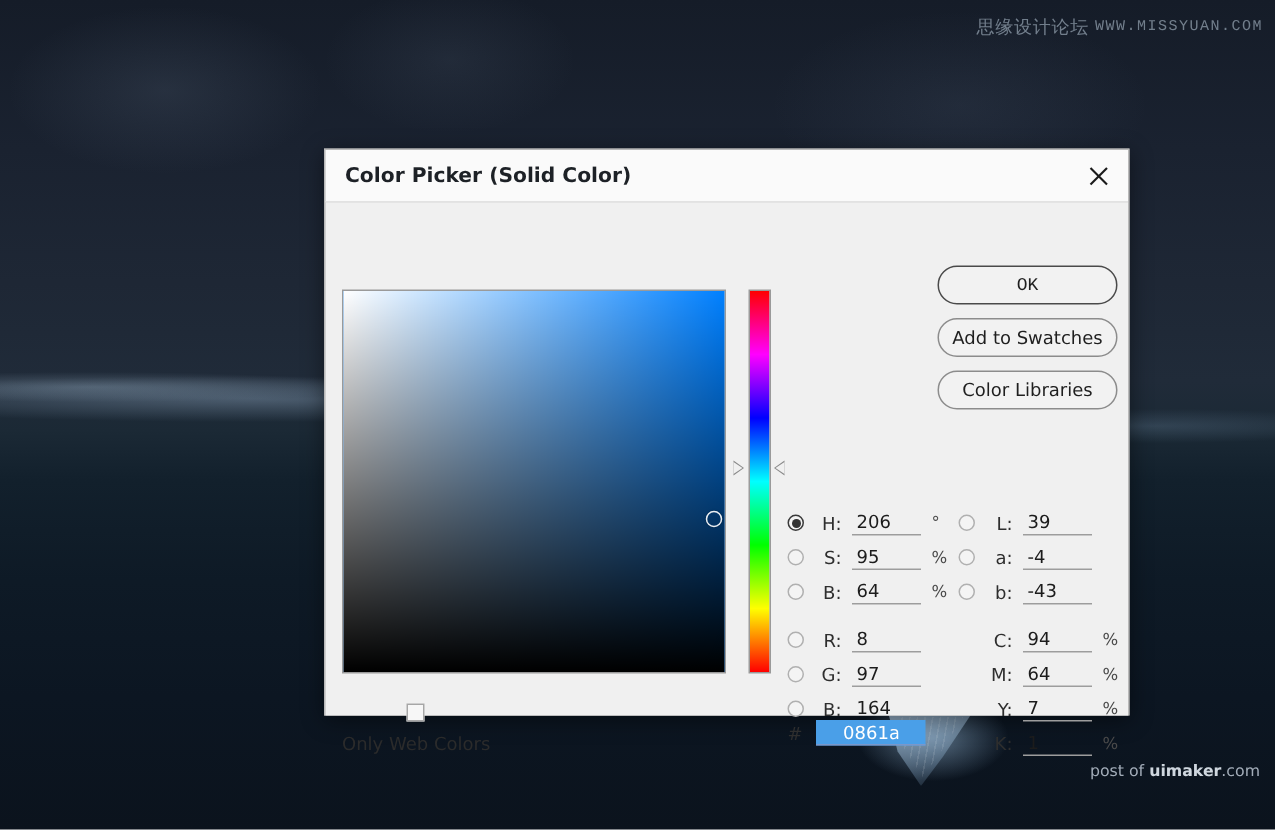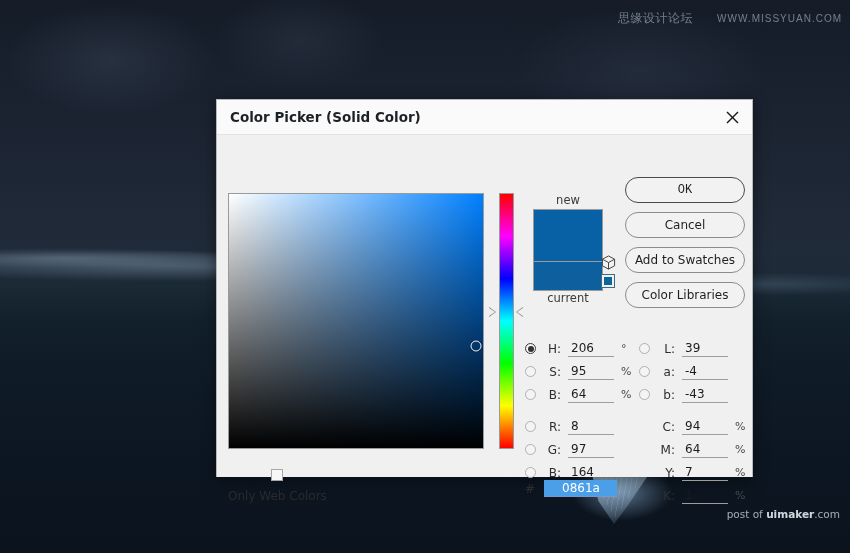--- a/index.html
+++ b/index.html
@@ -50,24 +50,24 @@
     position: absolute;
     left: 596px; top: 478px;
     width: 48px; height: 40px;
     background: repeating-linear-gradient(100deg, rgba(255,255,255,0.10) 0 1px, rgba(255,255,255,0) 1px 5px);
     clip-path: polygon(4% 0%, 96% 0%, 64% 60%, 40% 100%, 14% 52%);
   }
 
   
   #wm-top {
     position: absolute; right: 8px; top: 10px;
-    display: flex; align-items: center; gap: 24px;
+    display: flex; align-items: center; gap: 4px;
     font-size: 11px; letter-spacing: 0.5px;
     color: rgba(190,205,220,0.55);
-    font-family: Liberation Sans, sans-serif;
+    font-family: Liberation Mono, monospace;
     user-select: none;
   }
   #wm-top .cn { font-size: 12px; }
   #wm-top .url { font-size: 10px; letter-spacing: 1px; }
   #wm-bottom {
     position: absolute; right: 10px; bottom: 33px;
     font-size: 10.5px;
     color: rgba(205,215,228,0.78);
     font-family: "DejaVu Sans", sans-serif;
     user-select: none;
@@ -314,41 +314,23 @@
       <div id="hue-bar"></div>
       <div class="hue-marker" id="hue-marker-left"></div>
       <div class="hue-marker" id="hue-marker-right"></div>
     </div>
 
     <div id="webcolors-row">
       <span id="webcolors-box"></span>
       <span id="webcolors-label">Only Web Colors</span>
     </div>
 
-    <div id="preview">
-      <div class="cap">new</div>
-      <div id="swatch-new" style="background: rgb(8, 97, 164);"></div>
-      <div id="swatch-current" style="background: rgb(13, 95, 158);"></div>
-      <div class="cap">current</div>
-
-      <div id="cube-icon">
-        <svg width="15" height="15" viewBox="0 0 16 16" aria-hidden="true">
-          <polygon points="8,1 14.5,4.5 14.5,11.5 8,15 1.5,11.5 1.5,4.5" fill="#f2f2f2" stroke="#3a3a3a" stroke-width="1"></polygon>
-          <polyline points="1.5,4.5 8,8 14.5,4.5" fill="none" stroke="#3a3a3a" stroke-width="1"></polyline>
-          <line x1="8" y1="8" x2="8" y2="15" stroke="#3a3a3a" stroke-width="1"></line>
-        </svg>
-      </div>
-      <div id="websafe-icon">
-          <i style="background: rgb(13, 102, 153);"></i>
-        </div>
-    </div>
 
     <div id="buttons">
       <button class="pbtn primary">OK</button>
-      <button class="pbtn">Cancel</button>
       <button class="pbtn spaced">Add to Swatches</button>
       <button class="pbtn spaced">Color Libraries</button>
     </div>
 
     <div class="col" id="col-hsb">
       <div class="frow">
         <span class="radio on"></span>
         <span class="flabel">H:</span>
         <input class="finput" value="206" style="">
         <span class="funit">°</span>

